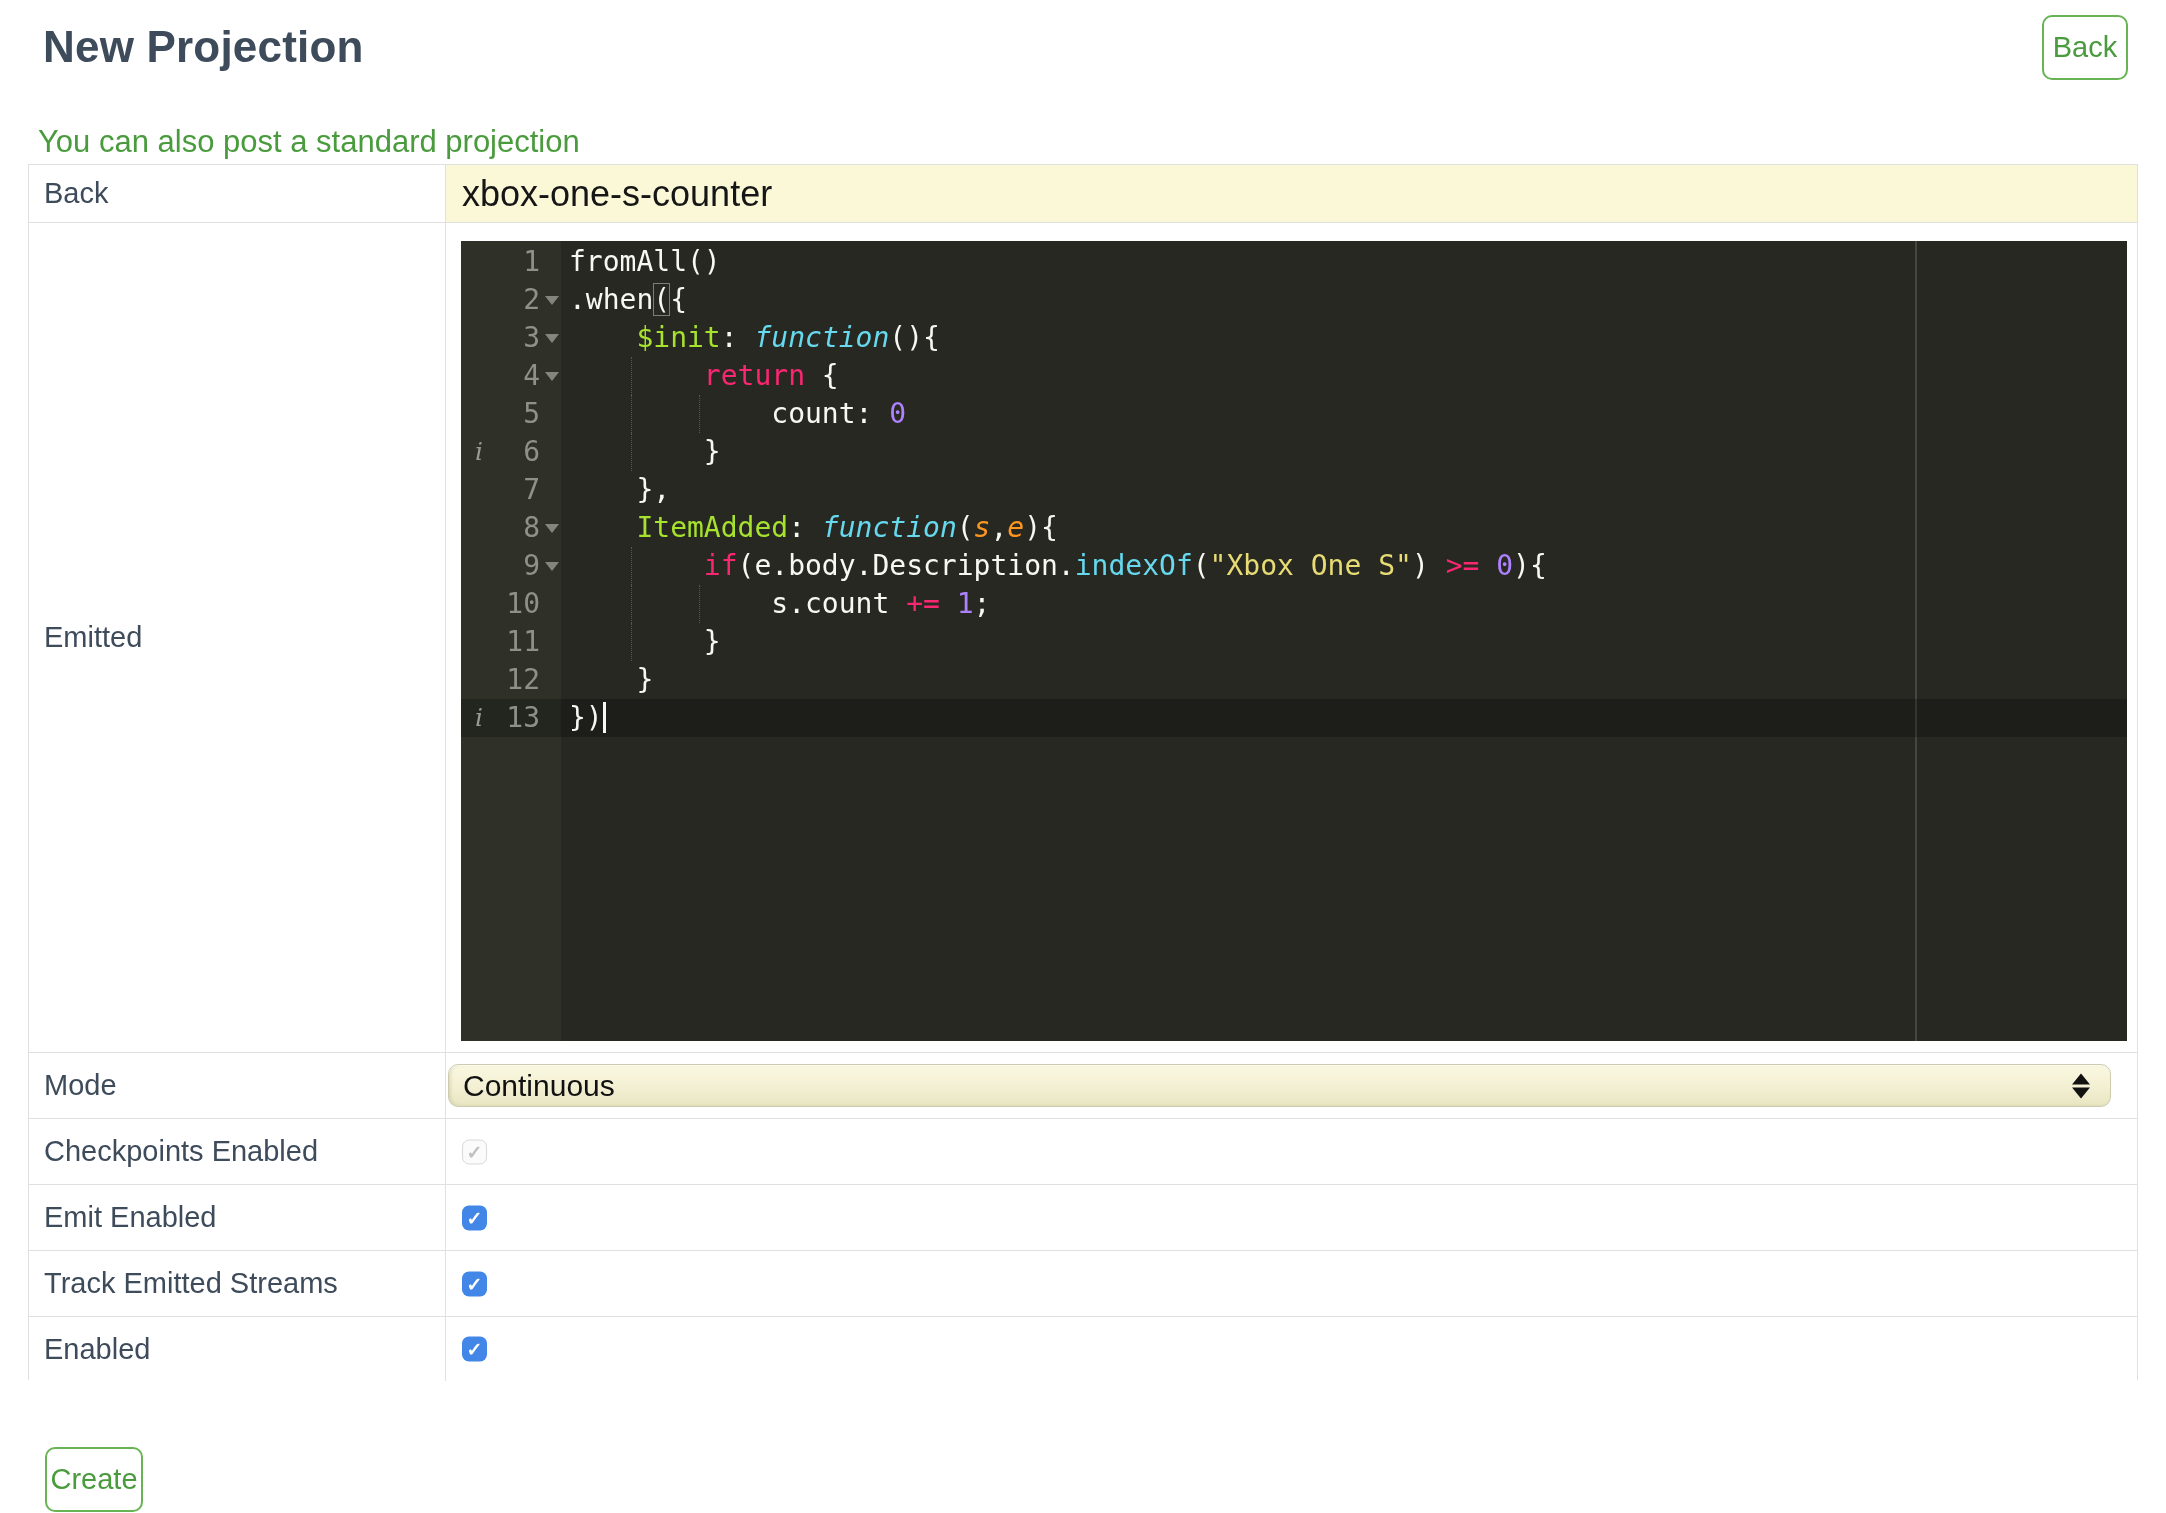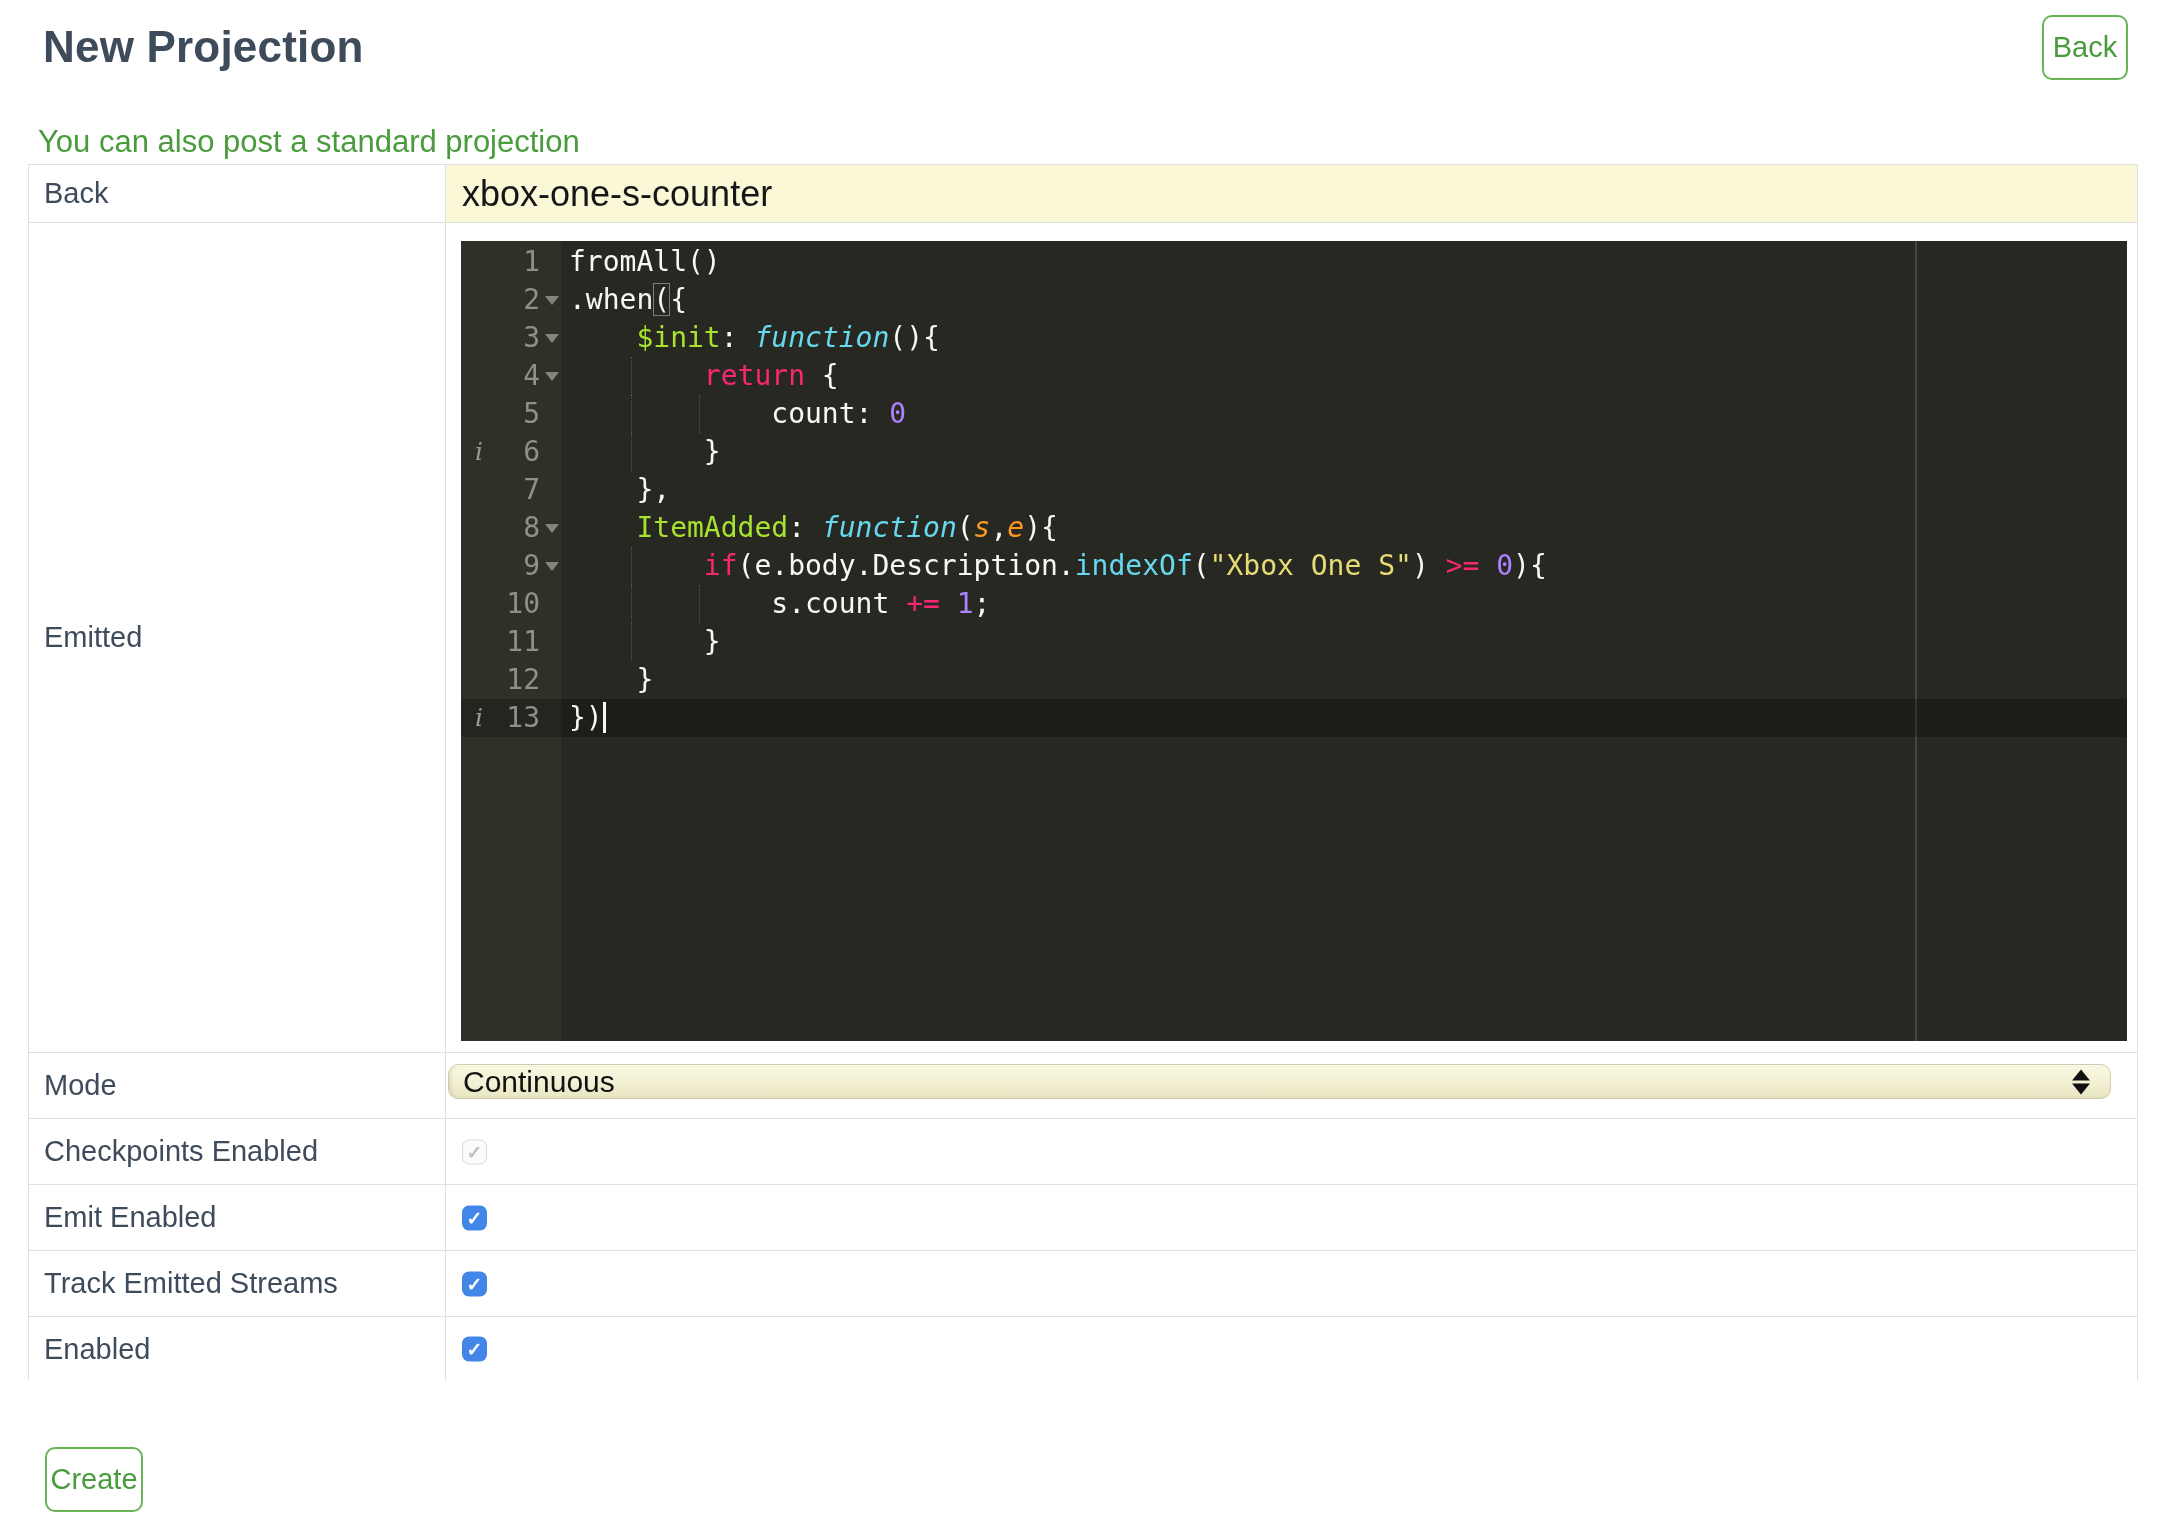--- a/index.html
+++ b/index.html
@@ -33,21 +33,21 @@
        color:var(--titleCol);background:#fff;}
   .fcell-value{flex:1;position:relative;background:#fff;}
   .row-name{height:58px;}
   .row-source{height:830px;}
   .row-mode{height:66px;}
   .row-cb{height:66px;}
   .row-cb-last{height:64px;}
   .name-value{background:var(--nameBg);display:flex;align-items:center;
        padding-left:16px;font-size:36px;color:#161616;}
   
-  .mode-select{position:absolute;left:2px;top:11px;width:1663px;height:35px;
+  .mode-select{position:absolute;left:2px;top:11px;width:1663px;height:43px;
        border:1px solid var(--selBorder);border-radius:10px;cursor:pointer;
        background:linear-gradient(180deg,var(--selTop) 0%,#f2efd3 55%,var(--selBot) 100%);
        box-shadow:inset 0 1px 0 rgba(255,255,255,.6), inset 2px 0 3px rgba(120,120,90,.18);
        display:flex;align-items:center;padding-left:14px;font-size:30px;color:#111;}
   .sel-arrows{position:absolute;right:20px;top:50%;transform:translateY(-50%);
        display:flex;flex-direction:column;align-items:center;gap:3px;}
   .sel-arrows i{display:block;width:0;height:0;border-left:9px solid transparent;
        border-right:9px solid transparent;}
   .arrow-up{border-bottom:11px solid #111;}
   .arrow-down{border-top:11px solid #111;}

